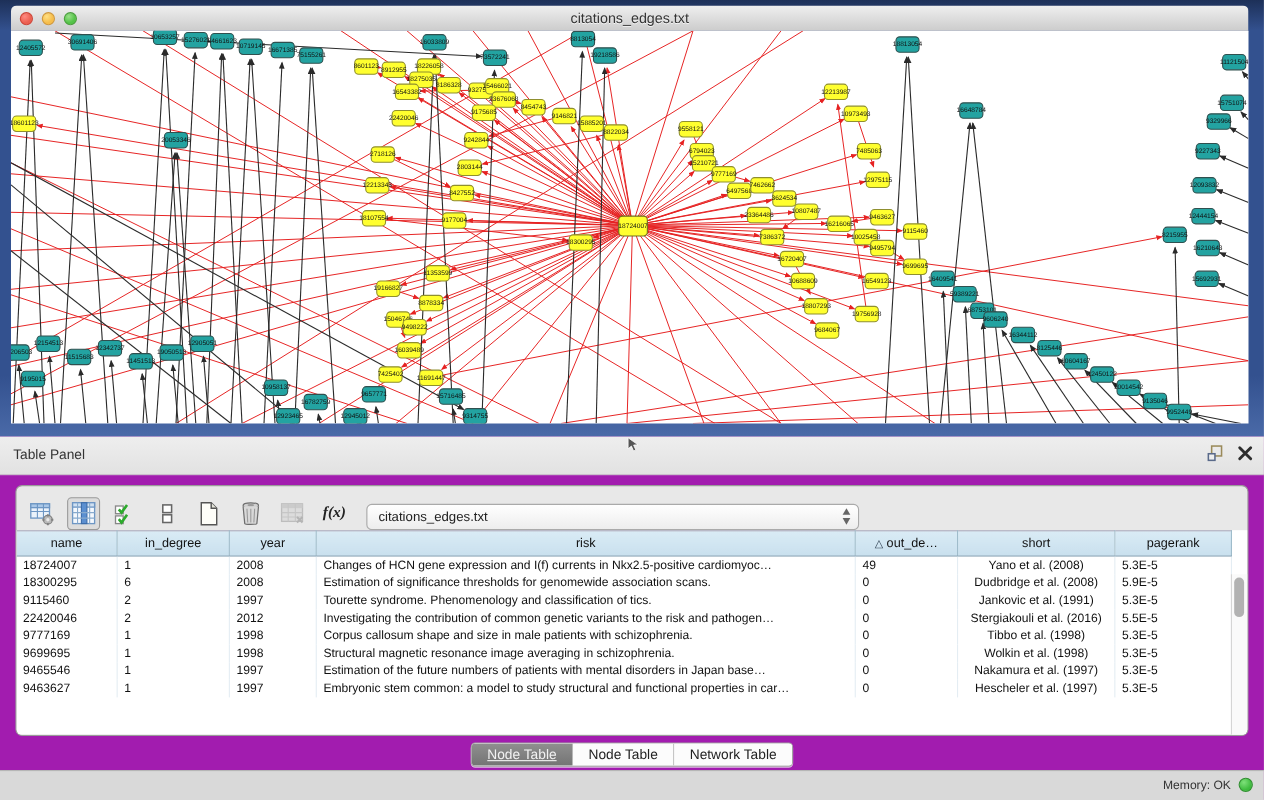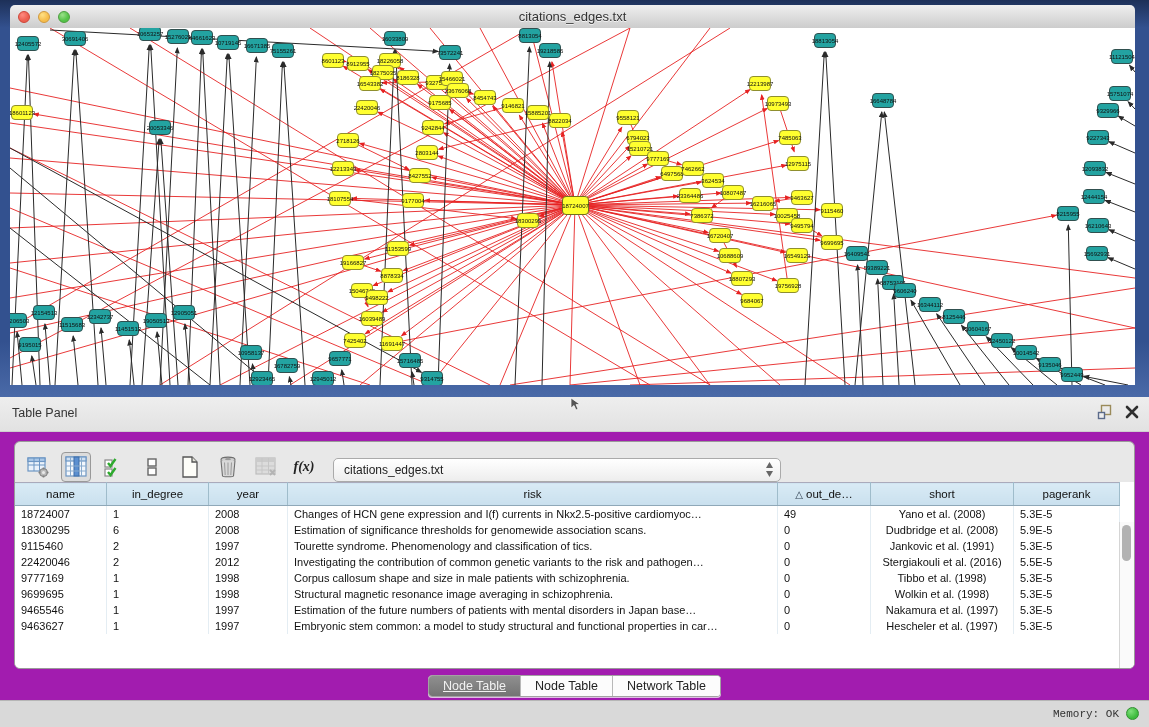--- a/index.html
+++ b/index.html
@@ -56,21 +56,21 @@
   .vthumb{position:absolute;left:2px;top:3px;width:9px;height:36px;border-radius:5px;background:#b2b2b2;}
   
   .tabs{position:absolute;left:0;top:278px;width:1149px;display:flex;justify-content:center;}
   .seg{display:inline-flex;border:1px solid #a2a2a2;border-radius:4px;overflow:hidden;background:#fcfcfc;
     box-shadow:0 1px 0 rgba(255,255,255,.7);}
   .seg .tab{padding:3px 14px;font-size:12.5px;color:#222;border-right:1px solid #b8b8b8;background:#fcfcfc;}
   .seg .tab:last-child{border-right:none;}
   .seg .tab.sel{background:linear-gradient(180deg,#8f8f8f,#747474);color:#f2f2f2;text-decoration:underline;}
   
   .statusbar{position:absolute;left:0;top:303px;width:1149px;height:27px;background:#d9d9d9;
-    border-top:1px solid #b6b6b6;font-family:Liberation Mono, monospace;}
+    border-top:1px solid #b6b6b6;}
   .mem{position:absolute;right:30px;top:7px;font-size:11px;color:#333;}
   .memdot{position:absolute;right:10px;top:6px;width:13px;height:13px;border-radius:50%;
     background:radial-gradient(circle at 35% 30%,#7ee07a,#3dbb3d 65%);border:1px solid #2f8f2f;box-sizing:border-box;}
 </style>
 </head>
 <body>
 
 <div class="frame">
   <div class="titlebar">
     <span class="tl red"></span>

